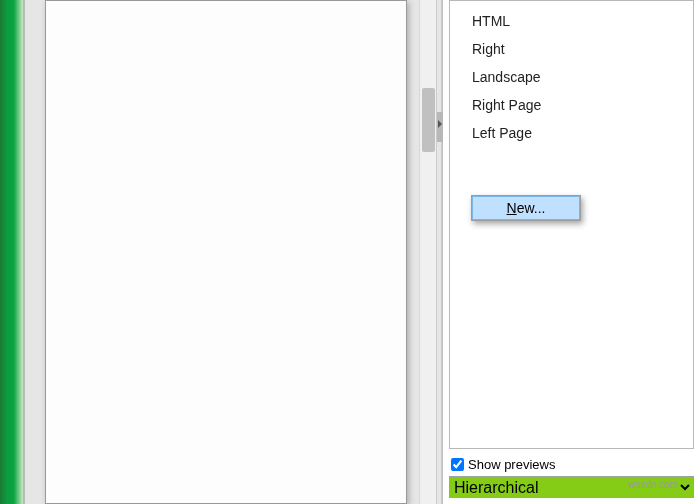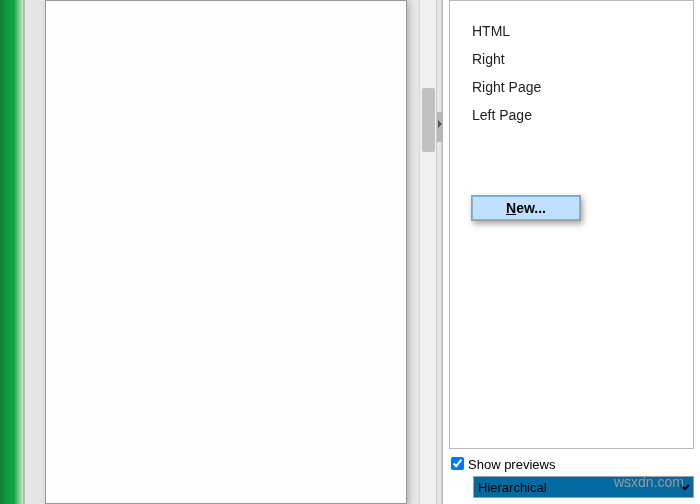--- a/index.html
+++ b/index.html
@@ -85,77 +85,75 @@
     flex-direction: column;
     border-left: 1px solid #c0c0c0;
   }
   .style-list {
     flex: 1 1 auto;
     border: 1px solid #b8b8b8;
     margin: 0 6px 4px 6px;
     background: #fff;
     overflow: hidden;
     position: relative;
-    padding-top: 16px;
+    padding-top: 6px;
   }
   .style-item {
     padding: 5px 12px 5px 22px;
     font-size: 14px;
     color: #222;
     cursor: default;
     line-height: 18px;
   }
   .bottom-controls {
     flex: 0 0 auto;
     padding: 2px 6px 6px 6px;
   }
   .checkbox-row {
-    display: flex; align-items: flex-start;
+    display: flex; align-items: center;
     padding: 2px 0 4px 2px;
     font-size: 13px;
   }
   .checkbox-row input { margin: 0 4px 0 0; }
   .select-row {
     display: flex;
   }
   .select-row select {
     flex: 1;
-    font-size: 13px;
+    font-size: 16px;
     height: 22px;
     border: 1px solid #a0a0a0;
-    background: #0369a1;
-    margin-left: 24px;
+    background: #84cc16;
   }
   .context-menu {
     position: absolute;
     left: 471px; top: 195px;
     width: 110px;
     background: #f5f5f5;
     border: 1px solid #9c9c9c;
     box-shadow: 2px 3px 6px rgba(0,0,0,0.35);
     padding: 1px;
     z-index: 100;
-    font-weight: bold;
   }
   .ctx-item {
     padding: 3px 10px;
     font-size: 14px;
     text-align: center;
     cursor: default;
   }
   .ctx-item .mn { text-decoration: underline; }
   .ctx-item.highlight {
     background: #bfe0ff;
     border: 1px solid #7ab7e8;
     margin: -1px;
   }
   .watermark {
     position: absolute;
-    right: 16px; bottom: 14px;
-    font-size: 14px;
+    right: 22px; bottom: 14px;
+    font-size: 10px;
     color: #999;
     font-family: Arial, sans-serif;
     z-index: 200;
   }
 </style>
 </head>
 <body>
 
 <div class="root">
 
@@ -170,20 +168,21 @@
 
   <div class="splitter">
     <div class="splitter-handle"></div>
     <div class="splitter-arrow"></div>
   </div>
 
   <div class="side-panel">
     <div class="style-list">
       <div class="style-item">HTML</div>
       <div class="style-item">Right</div>
+      <div class="style-item">Landscape</div>
       <div class="style-item">Right Page</div>
       <div class="style-item">Left Page</div>
     </div>
     <div class="bottom-controls">
       <label class="checkbox-row">
         <input type="checkbox" checked="" style="">
         <span>Show previews</span>
       </label>
       <div class="select-row">
         <select>

